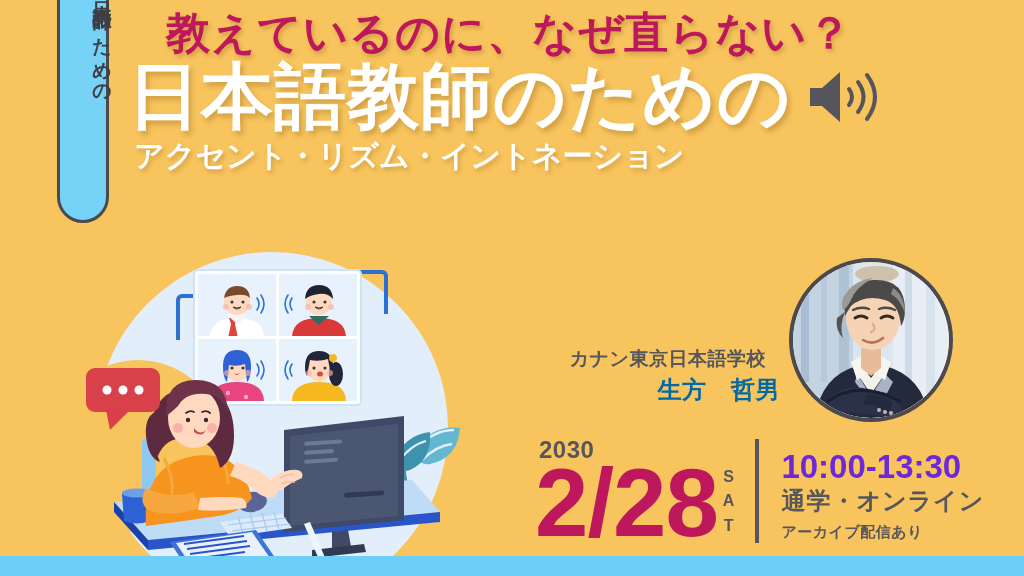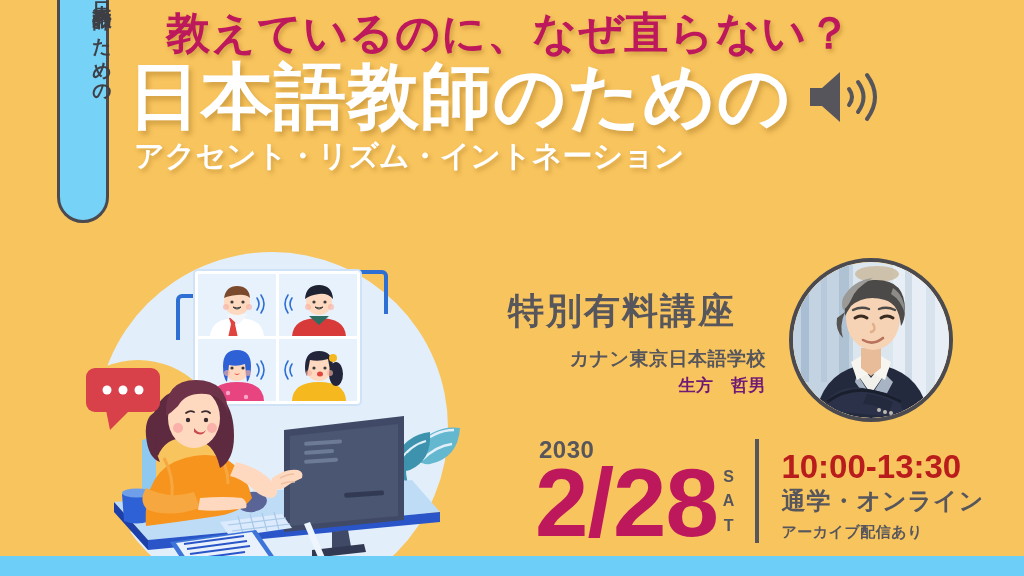--- a/index.html
+++ b/index.html
@@ -75,22 +75,22 @@
     position:absolute;left:508px;top:293px;
     font-size:36px;font-weight:700;color:#56565c;
     letter-spacing:2px;line-height:1;white-space:nowrap;
   }
   .school{
     position:absolute;right:258px;top:346px;
     font-size:19px;font-weight:700;color:#56565c;
     letter-spacing:0.5px;white-space:nowrap;text-align:right;
   }
   .presenter{
-    position:absolute;right:258px;top:374px;
-    font-size:17px;font-weight:700;color:#701a75;
+    position:absolute;right:244px;top:374px;
+    font-size:24px;font-weight:700;color:#0369a1;
     letter-spacing:0.5px;white-space:nowrap;text-align:right;
   }
 
   .portrait{
     position:absolute;left:789px;top:258px;width:164px;height:164px;
     border-radius:50%;border:4px solid #4a4a50;
     overflow:hidden;box-sizing:border-box;
   }
 
   
@@ -115,21 +115,21 @@
     letter-spacing:1px;
   }
   .divider{
     width:4px;height:104px;background:#56565c;
     margin-left:20px;margin-right:22px;margin-bottom:2px;
   }
   .time-block{
     margin-bottom:4px;
   }
   .time{
-    font-size:33px;font-weight:700;color:#b91c1c;letter-spacing:0px;
+    font-size:33px;font-weight:700;color:#6d28d9;letter-spacing:0px;
     line-height:1.12;white-space:nowrap;
   }
   .mode{
     font-size:24px;font-weight:700;color:#56565c;letter-spacing:1px;
     line-height:1.25;white-space:nowrap;
   }
   .archive{
     font-size:15px;font-weight:700;color:#56565c;letter-spacing:0.5px;
     line-height:1.3;white-space:nowrap;margin-top:6px;
   }
@@ -345,21 +345,20 @@
             <path d="M43 23 q6 8 0 16"></path>
             <path d="M52 16 q11 15 0 30"></path>
             <path d="M61 9 q16 22 0 44"></path>
           </g>
         </svg>
       </span>
     </div>
     <div class="h-line3">アクセント・リズム・イントネーション</div>
   </div>
 
-  <div class="course-title">特別有料講座</div>
   <div class="school">カナン東京日本語学校</div>
   <div class="presenter">生方　哲男</div>
 
   <div class="portrait">
     <svg width="156" height="156" viewBox="0 0 156 156" xmlns="http://www.w3.org/2000/svg">
       <defs>
           <clipPath id="pc">
             <circle cx="78" cy="78" r="78"></circle>
           </clipPath>
         </defs>

